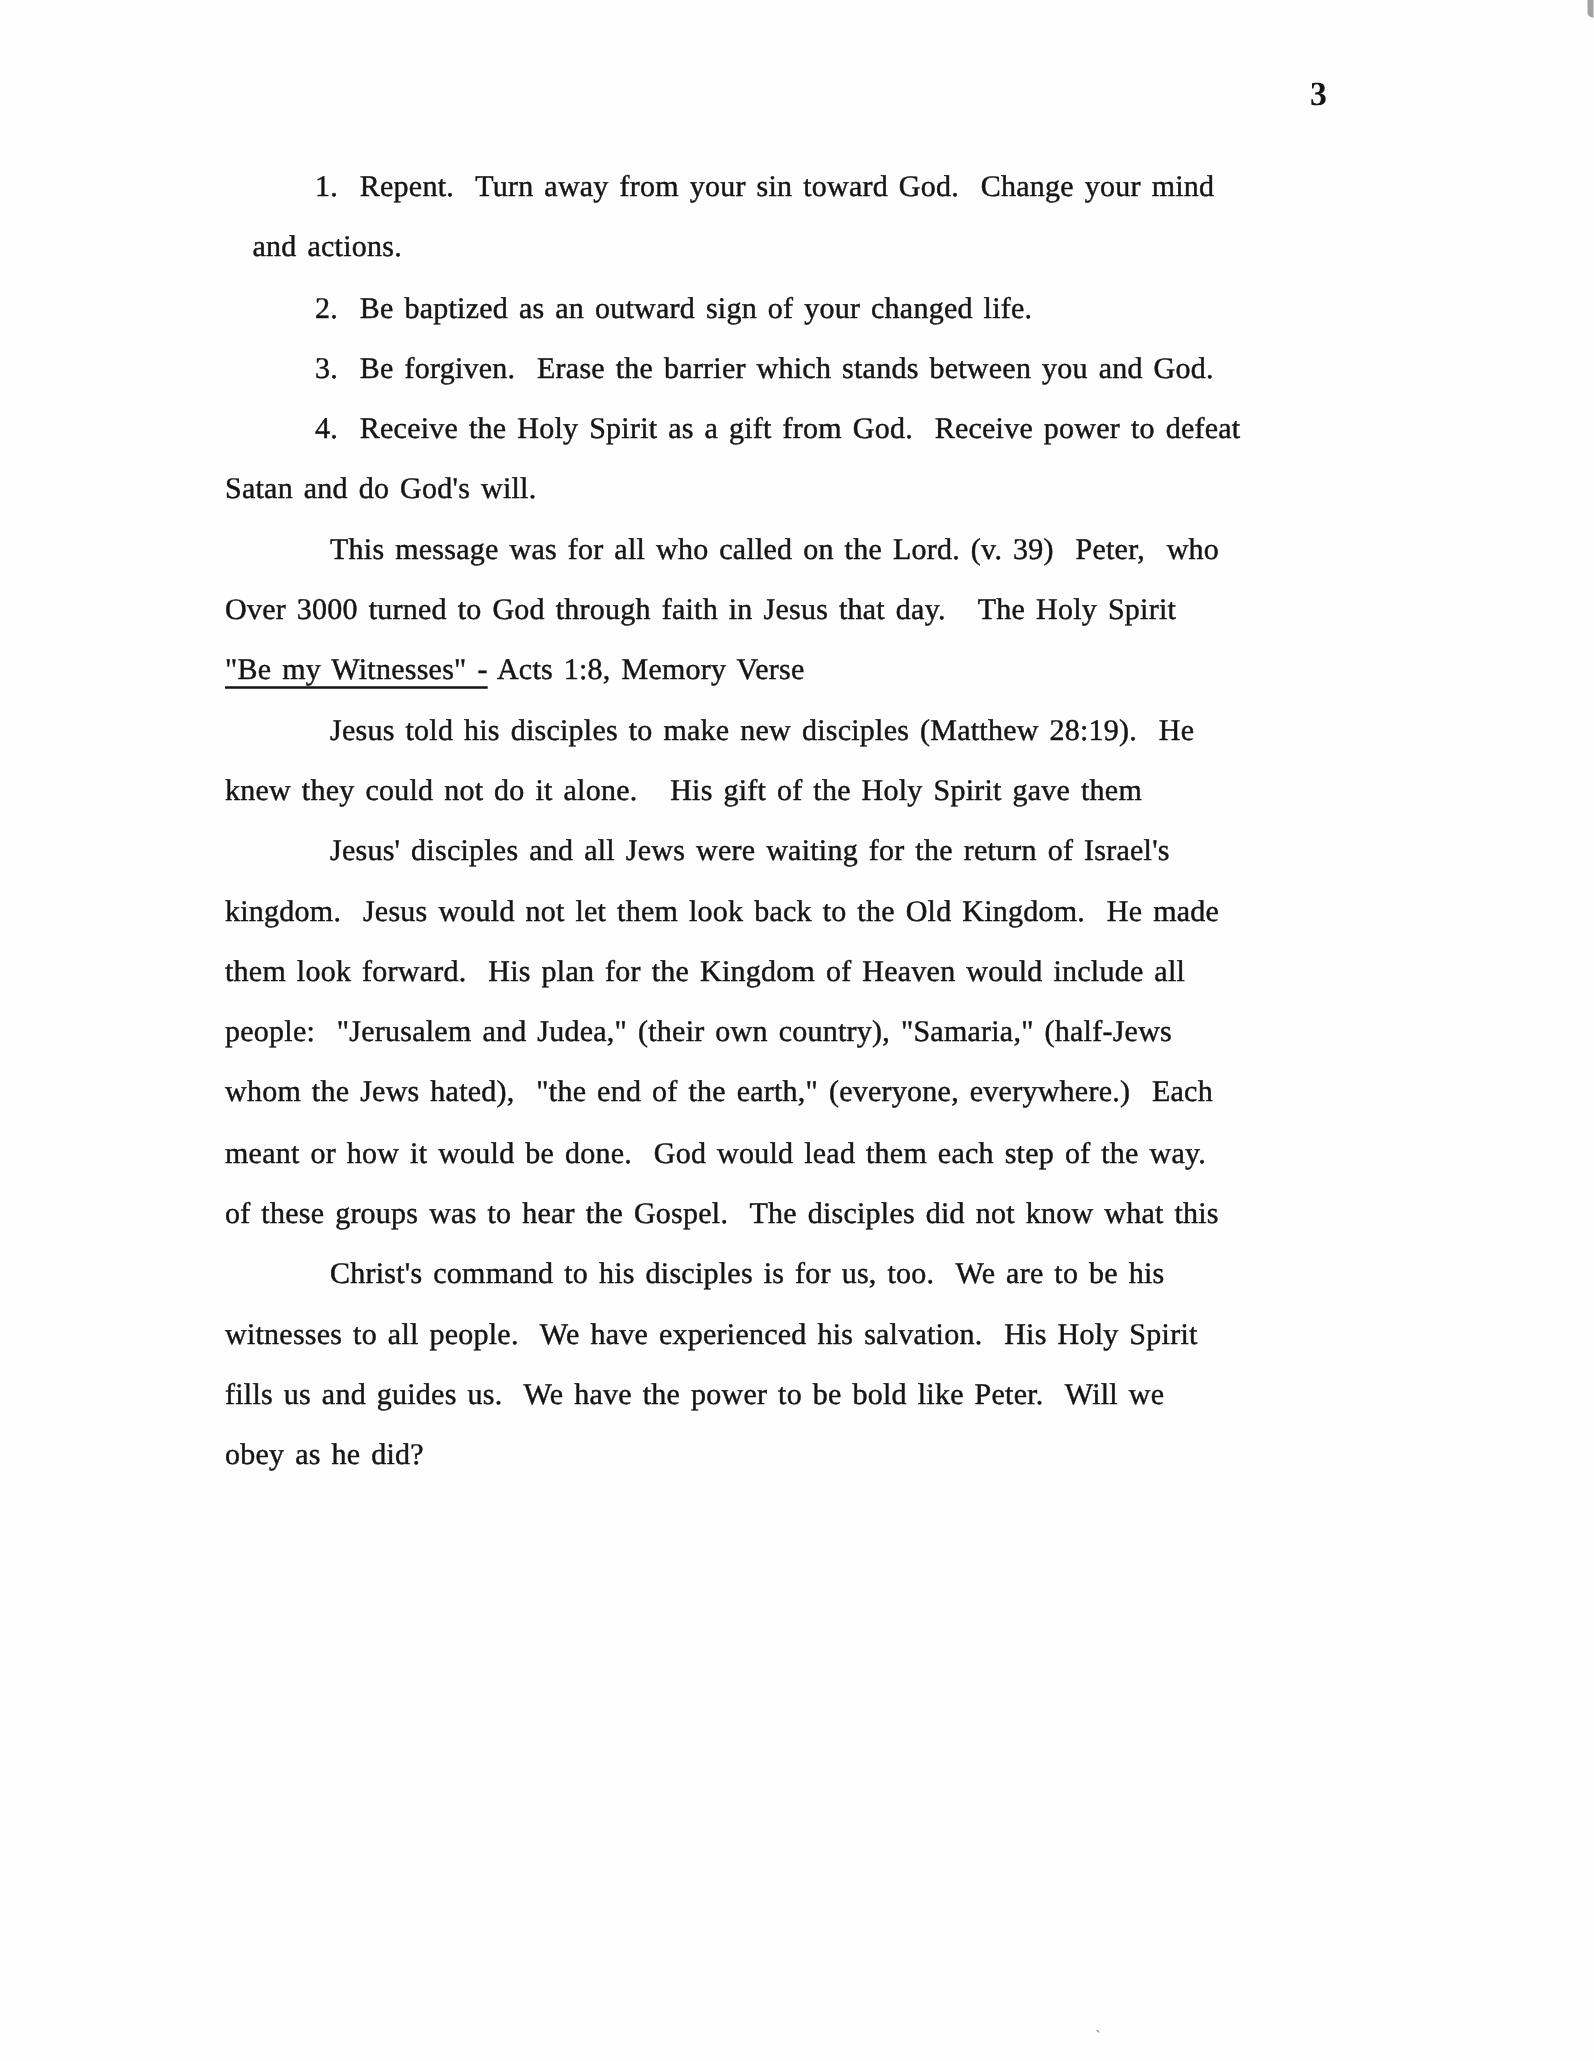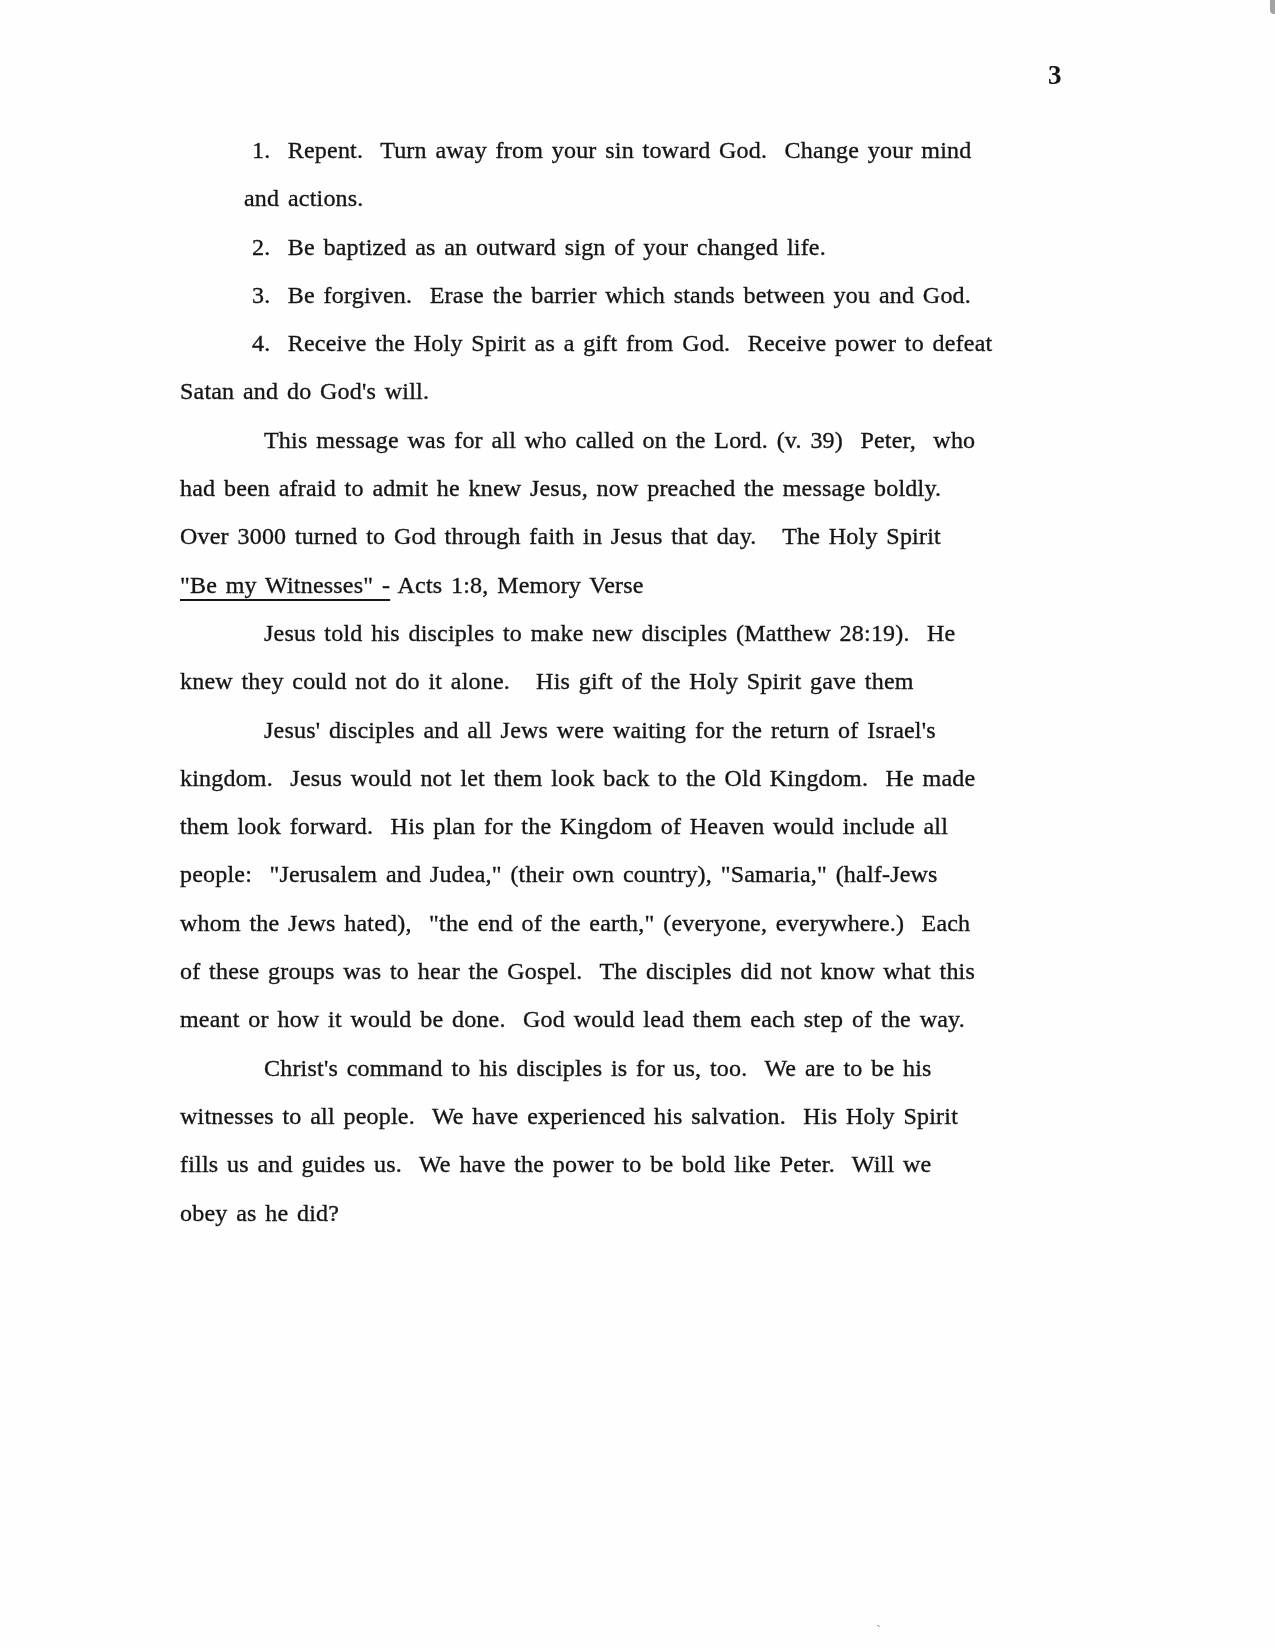--- a/index.html
+++ b/index.html
@@ -37,21 +37,21 @@
   .line {
     white-space: pre;
     font-size: 24px;
     line-height: 48.3px;
     letter-spacing: 0.2px;
     word-spacing: 2.5px;
     -webkit-text-stroke: 0.35px currentColor;
   }
   
   .indent-list { margin-left: 72px; }
-  .indent-cont-a { margin-left: 64px; }
+  .indent-cont-a { margin-left: 22px; }
   .indent-cont-b { }
   
   .para-first { text-indent: 84px; }
   .heading .underlined {
     text-decoration: underline;
     text-decoration-thickness: 2px;
     text-underline-offset: 6px;
   }
   
   .scan-artifact-bottom {
@@ -82,35 +82,34 @@
   <div class="text-block">
 
     <div class="line indent-list">1.  Repent.  Turn away from your sin toward God.  Change your mind</div>
     <div class="line indent-cont-a">and actions.</div>
     <div class="line indent-list">2.  Be baptized as an outward sign of your changed life.</div>
     <div class="line indent-list">3.  Be forgiven.  Erase the barrier which stands between you and God.</div>
     <div class="line indent-list">4.  Receive the Holy Spirit as a gift from God.  Receive power to defeat</div>
     <div class="line indent-cont-b">Satan and do God's will.</div>
 
     <div class="line para-first">This message was for all who called on the Lord. (v. 39)  Peter,  who</div>
-    <div class="line">had been afraid to admit he knew Jesus, now preached the message boldly.</div>
     <div class="line">Over 3000 turned to God through faith in Jesus that day.   The Holy Spirit</div>
 
     <div class="line heading"><span class="underlined">"Be my Witnesses" -</span><span> Acts 1:8, Memory Verse</span></div>
 
     <div class="line para-first">Jesus told his disciples to make new disciples (Matthew 28:19).  He</div>
     <div class="line">knew they could not do it alone.   His gift of the Holy Spirit gave them</div>
 
     <div class="line para-first">Jesus' disciples and all Jews were waiting for the return of Israel's</div>
     <div class="line">kingdom.  Jesus would not let them look back to the Old Kingdom.  He made</div>
     <div class="line">them look forward.  His plan for the Kingdom of Heaven would include all</div>
     <div class="line">people:  "Jerusalem and Judea," (their own country), "Samaria," (half-Jews</div>
     <div class="line">whom the Jews hated),  "the end of the earth," (everyone, everywhere.)  Each</div>
+    <div class="line">meant or how it would be done.  God would lead them each step of the way.</div>
     <div class="line">of these groups was to hear the Gospel.  The disciples did not know what this</div>
-    <div class="line">meant or how it would be done.  God would lead them each step of the way.</div>
 
     <div class="line para-first">Christ's command to his disciples is for us, too.  We are to be his</div>
     <div class="line">witnesses to all people.  We have experienced his salvation.  His Holy Spirit</div>
     <div class="line">fills us and guides us.  We have the power to be bold like Peter.  Will we</div>
     <div class="line">obey as he did?</div>
 
   </div>
 
   <span class="scan-artifact-bottom">`</span>
 

